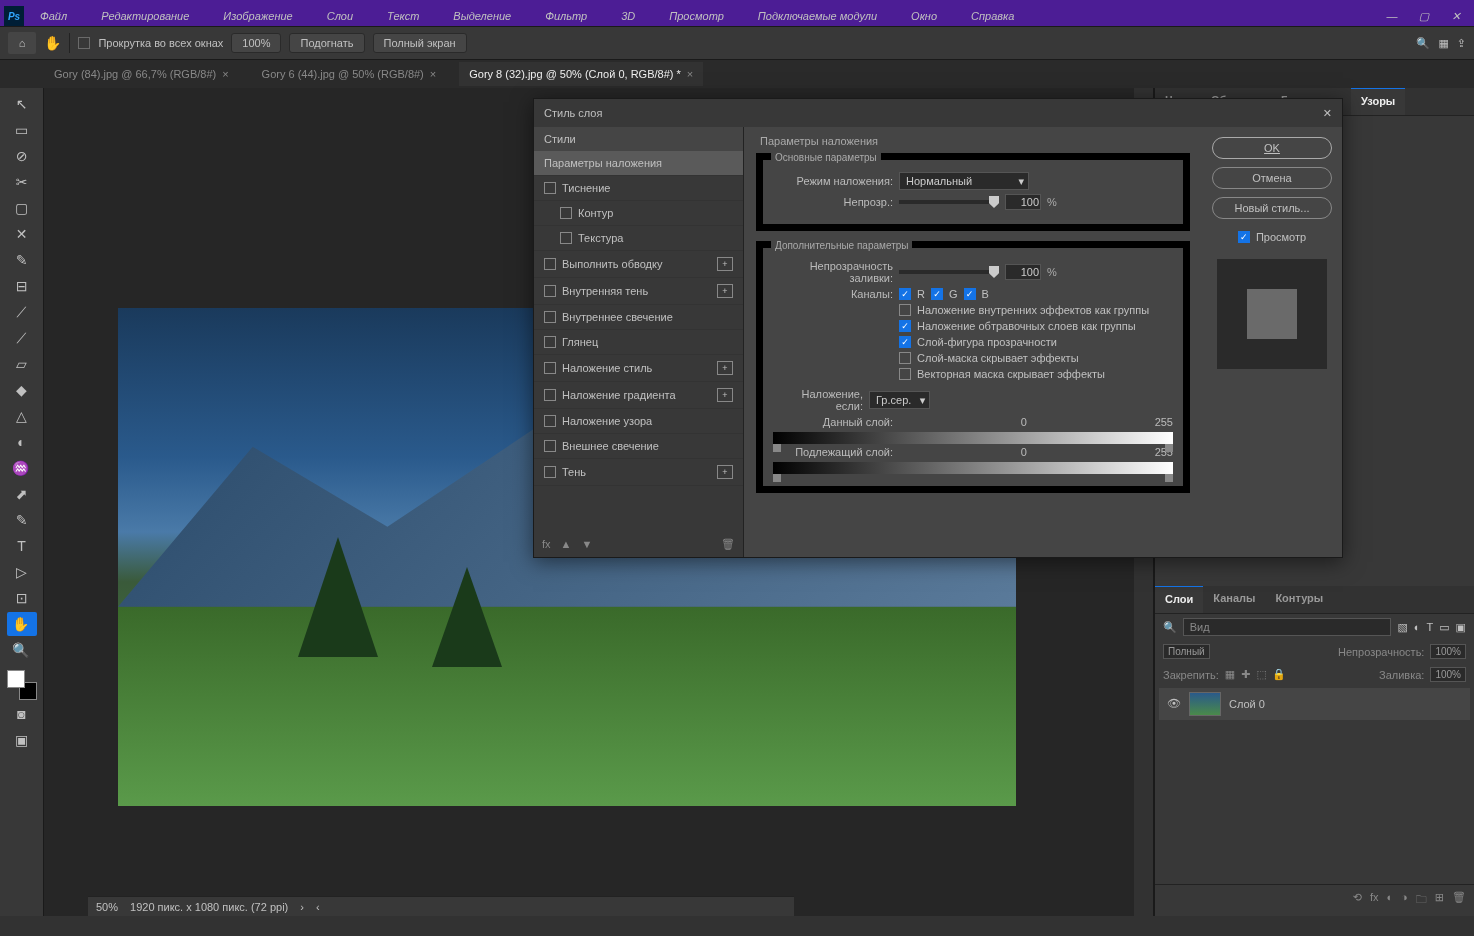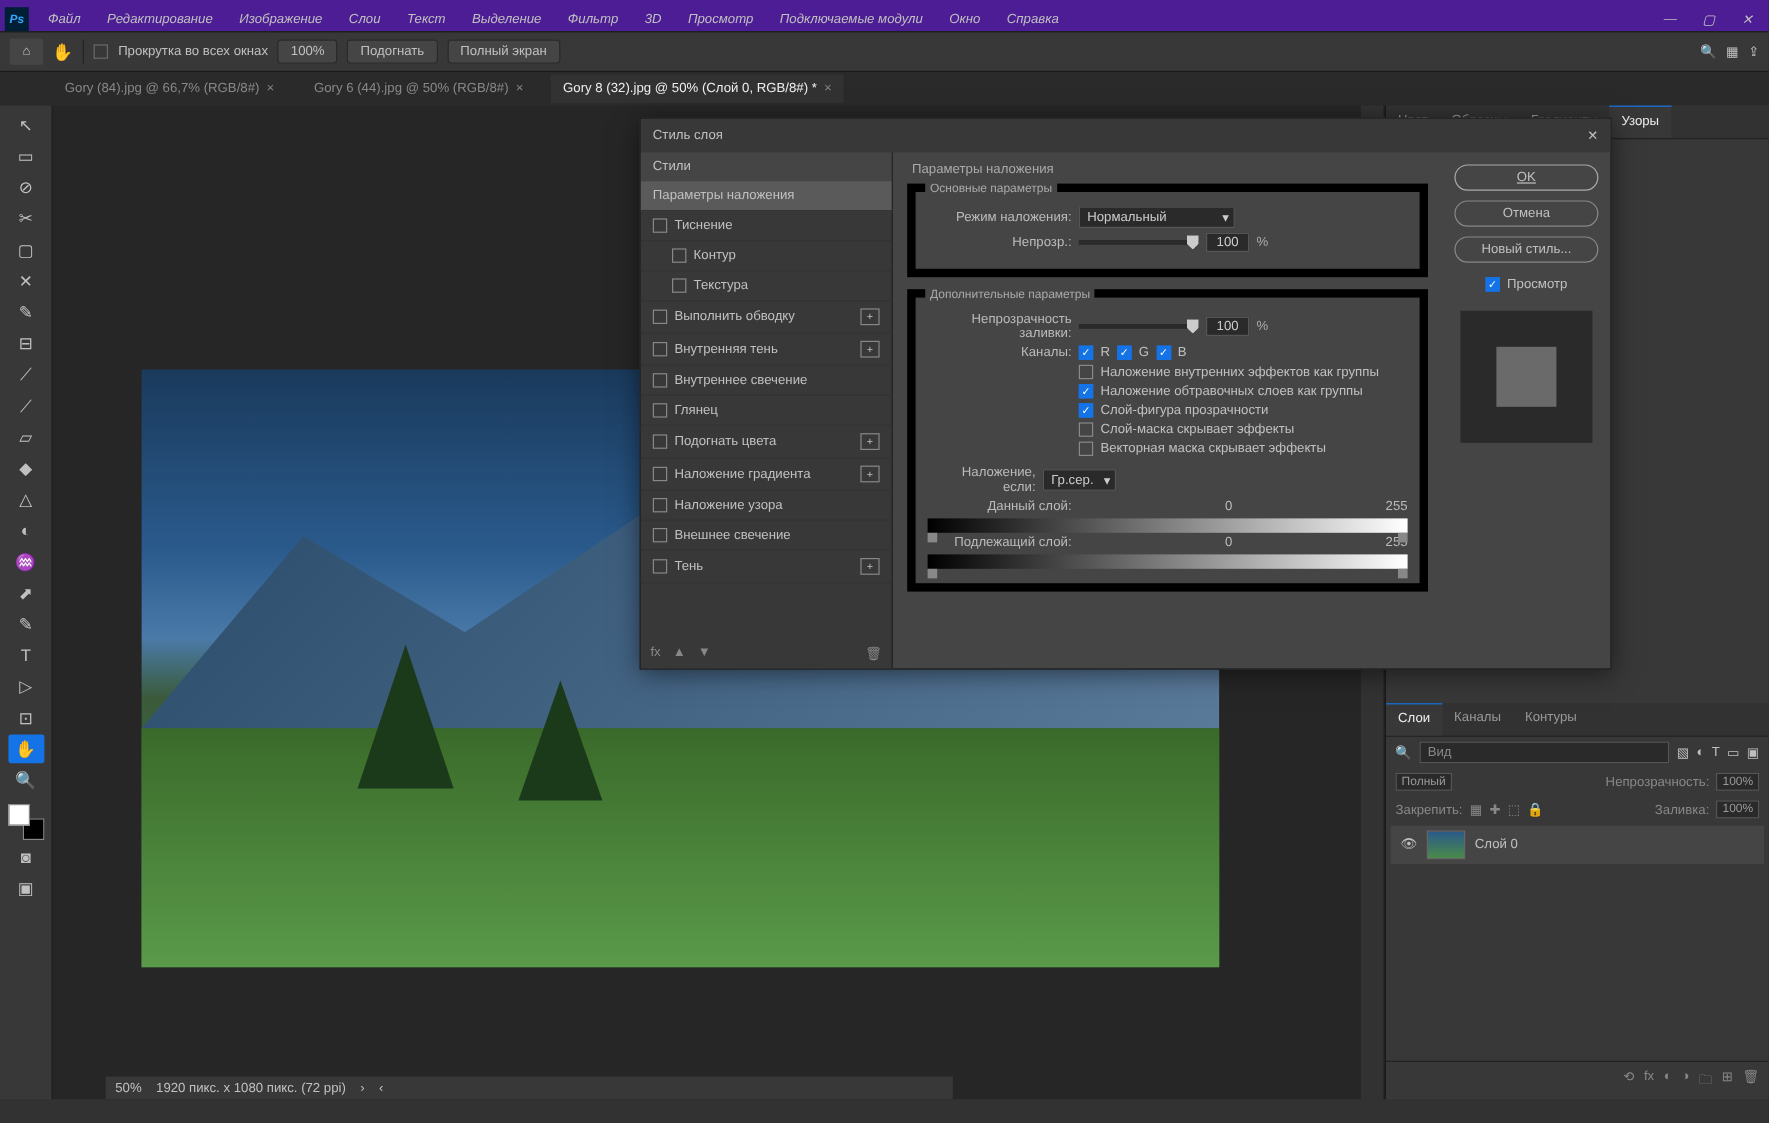--- a/index.html
+++ b/index.html
@@ -1,19 +1,19 @@
 <!DOCTYPE html>
 <html><head>
 <meta charset="utf-8">
 <style>
 * { margin: 0; padding: 0; box-sizing: border-box; font-family: "Segoe UI", Tahoma, sans-serif; font-size: 11px; }
 body { background: #323232; color: #c0c0c0; width: 1474px; height: 936px; overflow: hidden; position: relative; }
 .titlebar { height: 26px; background: #4c1d95; display: flex; align-items: flex-end; padding: 0 4px; font-style: italic; }
 .app-icon { width: 20px; height: 20px; background: #001e36; color: #31a8ff; display: flex; align-items: center; justify-content: center; font-weight: bold; font-size: 10px; margin-right: 8px; }
-.menu { display: flex; gap: 6px; }
+.menu { display: flex; gap: 18px; }
 .menu-item { padding: 4px 8px; cursor: pointer; }
 .win-controls { margin-left: auto; display: flex; gap: 4px; }
 .win-btn { width: 28px; height: 20px; display: flex; align-items: center; justify-content: center; cursor: pointer; }
 .optbar { height: 34px; background: #383838; border-top: 1px solid #1a1a1a; border-bottom: 1px solid #1a1a1a; display: flex; align-items: center; padding: 0 8px; gap: 8px; }
 .home-btn { width: 28px; height: 22px; background: #454545; display: flex; align-items: center; justify-content: center; border-radius: 2px; }
 .hand-ico { font-size: 14px; }
 .chk { width: 12px; height: 12px; border: 1px solid #6a6a6a; }
 .opt-btn { padding: 3px 10px; background: #454545; border: 1px solid #2a2a2a; border-radius: 3px; cursor: pointer; }
 .opt-right { margin-left: auto; display: flex; gap: 8px; align-items:center; }
 .tabbar { height: 28px; background: #2a2a2a; display: flex; align-items: center; padding-left: 44px; gap: 13px; }
@@ -28,21 +28,21 @@
 .sw-fg { position:absolute; top:0; left:0; width:18px; height:18px; background:#fff; border:1px solid #888; }
 .sw-bg { position:absolute; bottom:0; right:0; width:18px; height:18px; background:#000; border:1px solid #888; }
 .canvas-area { flex: 1; background: #262626; position: relative; overflow: hidden; }
 .canvas-img { position: absolute; top: 220px; left: 74px; width: 898px; height: 498px; background: linear-gradient(to bottom, #1a3a5c 0%, #2a5a8c 30%, #4a7aa8 45%, #3a5a3a 55%, #4a8a3a 100%); }
 .mountain { position:absolute; bottom:40%; left:0; right:0; height:200px; background: linear-gradient(135deg,#2a4a6a,#5a7a9a); clip-path: polygon(0 100%, 15% 20%, 30% 60%, 50% 0%, 70% 40%, 85% 10%, 100% 50%, 100% 100%); }
 .grass { position:absolute; bottom:0; left:0; right:0; height:40%; background: linear-gradient(to bottom,#3a6a2a,#5a9a4a); }
 .tree { position:absolute; width:0; height:0; border-left:40px solid transparent; border-right:40px solid transparent; border-bottom:120px solid #1a3a1a; }
 .statusbar { position: absolute; bottom: 0; left: 44px; height: 20px; background: #383838; display: flex; align-items: center; padding: 0 8px; gap: 12px; font-size: 10px; border-top:1px solid #222; right: 340px;}
 .right-panel { width: 320px; background: #383838; border-left: 1px solid #1a1a1a; display: flex; flex-direction: column; }
 .panel-tabs { display: flex; height: 28px; background: #323232; border-bottom:1px solid #222; }
-.ptab { padding: 6px 10px; color: #999; cursor: pointer; }
+.ptab { padding: 6px 10px; color: #999; cursor: pointer; font-weight: bold; }
 .ptab.active { background: #383838; color: #eee; border-top: 1px solid #1473e6; }
 .layer-row { display: flex; align-items: center; padding: 4px 8px; gap: 8px; background:#454545; margin:2px 4px; }
 .eye { width: 14px; height: 14px; }
 .thumb { width: 32px; height: 24px; background: linear-gradient(#2a5a8a,#4a8a4a); border:1px solid #666; }
 .layer-opts { display:flex; gap:6px; align-items:center; padding:4px 8px; color:#888; font-size:10px;}
 .mini-select { background:#2a2a2a; border:1px solid #555; padding:1px 4px; color:#999; font-size:10px;}
 .panel-foot { margin-top:auto; padding:6px 8px; display:flex; gap:8px; justify-content:flex-end; border-top:1px solid #222; color:#888;}
 .panel-body { flex:1; position:relative; }
 
 
@@ -58,21 +58,21 @@
 .style-foot { margin-top:auto; padding:6px 8px; display:flex; gap:10px; color:#888;}
 .dlg-mid { flex: 1; padding: 6px 12px; }
 .fieldset { border: 7px solid #000000; padding: 8px 10px 10px; margin-bottom: 10px; position: relative; }
 .fieldset-title { position: absolute; top: -8px; left: 8px; background: #454545; padding: 0 4px; font-size: 10px; color: #aaa; }
 .frow { display: flex; align-items: center; gap: 6px; margin: 4px 0; }
 .flabel { width: 120px; text-align: right; color: #bbb; }
 .fselect { background: #2a2a2a; border:1px solid #555; color:#ccc; padding: 2px 18px 2px 6px; min-width:130px; position:relative;}
 .fselect::after{content:"▾"; position:absolute; right:4px;}
 .fslider { flex:1; height: 4px; background: #2a2a2a; position: relative; max-width:100px; }
 .fslider .knob { position:absolute; right:0; top:-4px; width:10px; height:12px; background:#ccc; clip-path:polygon(0 0,100% 0,100% 60%,50% 100%,0 60%);}
-.finput { width: 36px; background:#2a2a2a; border:1px solid #555; color:#ccc; text-align:center; padding:1px;}
+.finput { width: 36px; background:#2a2a2a; border:1px solid #555; color:#ccc; text-align:right; padding:1px;}
 .unit { color:#aaa; }
 .fchk { width:12px; height:12px; border:1px solid #888; display:inline-flex; align-items:center; justify-content:center; font-size:9px; color:#fff;}
 .fchk.on { background:#1473e6; border-color:#1473e6;}
 .gradient-bar { height: 12px; background: linear-gradient(to right, #000, #fff); margin: 4px 0 2px; position:relative;}
 .gb-knob { position:absolute; bottom:-8px; width:8px; height:8px; background:#888;}
 .gb-row { display:flex; justify-content:space-between; font-size:10px; color:#bbb; margin-bottom:2px;}
 .dlg-right { width: 140px; padding: 10px; display:flex; flex-direction:column; gap:8px; }
 .dlg-btn { border: 1px solid #888; border-radius: 14px; padding: 4px 0; text-align: center; cursor: pointer; background:#454545;}
 .dlg-btn.primary { border-color: #aaa; text-decoration: underline; }
 .prev-box { width: 110px; height: 110px; background:#2a2a2a; margin:4px auto; display:flex; align-items:center; justify-content:center;}
@@ -278,21 +278,21 @@
           <div class="style-item">
             <span class="fchk"></span>
             <span>Внутреннее свечение</span>
           </div>
           <div class="style-item">
             <span class="fchk"></span>
             <span>Глянец</span>
           </div>
           <div class="style-item">
             <span class="fchk"></span>
-            <span>Подогнать цвета</span>
+            <span>Наложение стиль</span>
             <span class="plus-badge">+</span>
           </div>
           <div class="style-item">
             <span class="fchk"></span>
             <span>Наложение градиента</span>
             <span class="plus-badge">+</span>
           </div>
           <div class="style-item">
             <span class="fchk"></span>
             <span>Наложение узора</span>

